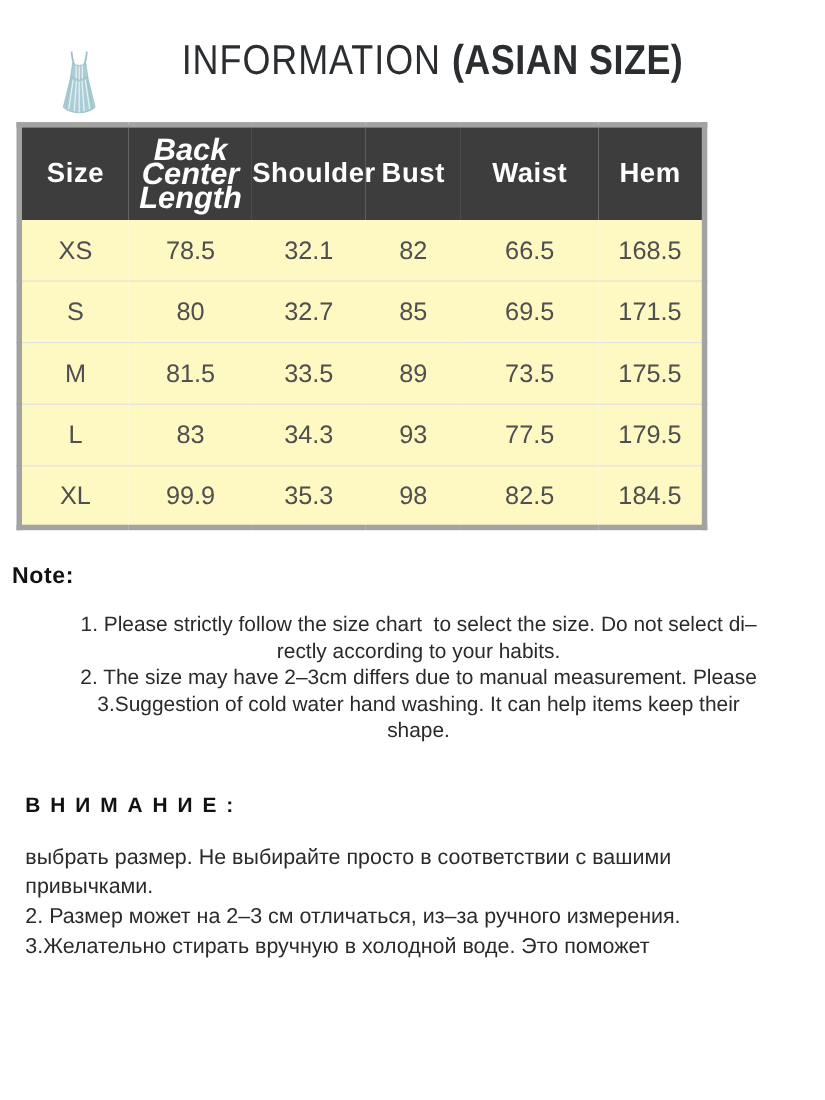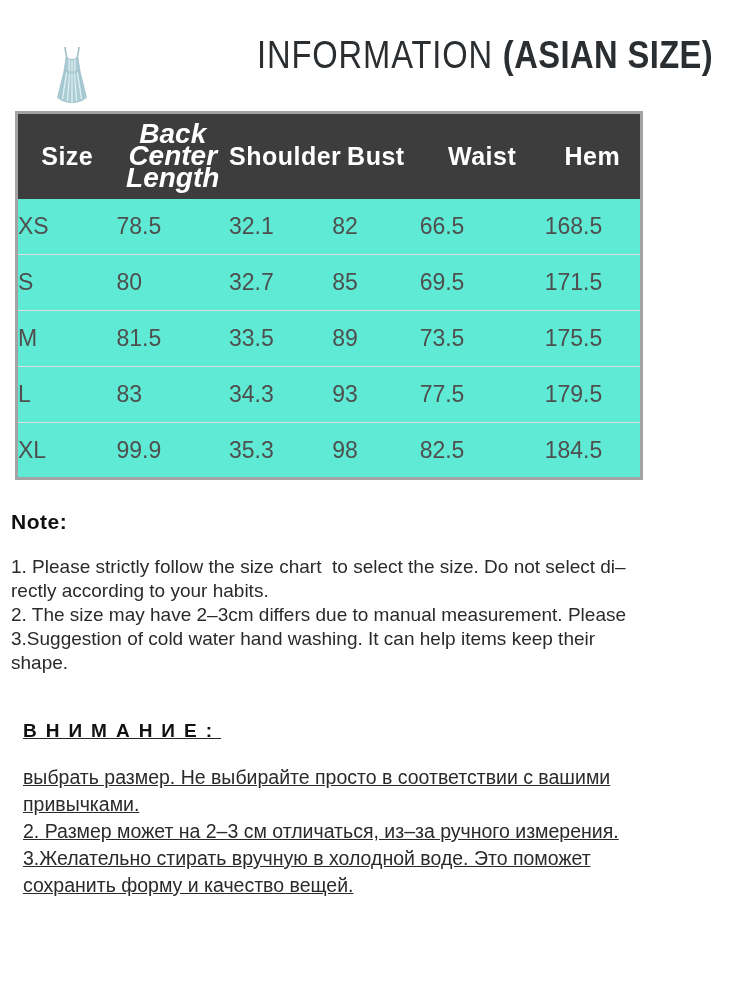--- a/index.html
+++ b/index.html
@@ -11,56 +11,56 @@
     color: #2a2a2a;
     overflow: hidden;
     position: relative;
   }
 
   
   .header { position: relative; height: 111px; }
   .dress { position: absolute; left: 53px; top: 44px; width: 38px; height: 62px; }
   .title {
     position: absolute; left: 0; right: 0; top: 34px;
-    text-align: right; font-size: 38px; color: #2b2e31;
+    text-align: center; font-size: 38px; color: #2b2e31;
     white-space: nowrap;
     padding-left: 36px;
   }
   .title-inner { display: inline-block; transform: scaleX(0.86); transform-origin: center; }
   .title-light { font-weight: 400; letter-spacing: 1px; }
   .title-bold  { font-weight: 700; letter-spacing: 0.5px; }
 
   
   .size-table {
     width: 628px; margin: 0 15px;
     border-collapse: collapse; table-layout: fixed;
-    border: 3px solid #a3a3a3;
+    border: 5px solid #a3a3a3;
   }
   .size-table thead th {
     background: #3d3d3d; color: #ffffff;
     height: 86px; vertical-align: middle; text-align: center;
     font-weight: 700; border: none;
   }
   .th-single { font-size: 25px; letter-spacing: 0.5px; }
   .th-line { display: block; font-size: 28px; line-height: 22px; font-weight: 700; font-style: italic; }
   .size-table tbody td {
-    height: 56px; text-align: left; vertical-align: middle;
+    height: 56px; text-align: center; vertical-align: middle;
     font-size: 23px; color: #4f4f4f;
     border-top: 1px solid #dedede;
-    background: #5eead4;
+    background: #fef9c3;
   }
   .size-table tbody tr:first-child td { border-top: none; }
 
   
   .note { margin: 30px 0 0 11px; }
   .note-heading { font-size: 21px; font-weight: 700; color: #111; letter-spacing: 0.5px; }
   .note-lines { margin-top: 21px; }
-  .note-line { font-size: 19px; line-height: 24px; color: #2a2a2a; white-space: pre; }
+  .note-line { font-size: 19px; line-height: 24px; color: #2a2a2a; white-space: pre; text-align: center; }
 
-  .attention { margin: 45px 0 0 23px; text-decoration: underline; }
+  .attention { margin: 45px 0 0 23px; }
   .attention-heading { font-size: 19px; font-weight: 700; color: #111; letter-spacing: 9px; }
   .attention-lines { margin-top: 22px; }
   .attention-line { font-size: 19.5px; line-height: 27px; color: #2a2a2a; white-space: pre; }
 </style>
 </head>
 <body>
 
 <div class="header">
   <span class="dress">
     <svg width="38" height="62" viewBox="0 0 38 62" xmlns="http://www.w3.org/2000/svg">
@@ -157,15 +157,14 @@
   </div>
 </div>
 
 <div class="attention">
   <div class="attention-heading">ВНИМАНИЕ:</div>
   <div class="attention-lines">
     <div class="attention-line">выбрать размер. Не выбирайте просто в соответствии с вашими</div>
     <div class="attention-line">привычками.</div>
     <div class="attention-line">2. Размер может на 2–3 см отличаться, из–за ручного измерения.</div>
     <div class="attention-line">3.Желательно стирать вручную в холодной воде. Это поможет</div>
-    <div class="attention-line">сохранить форму и качество вещей.</div>
   </div>
 </div>
 
 </body></html>

